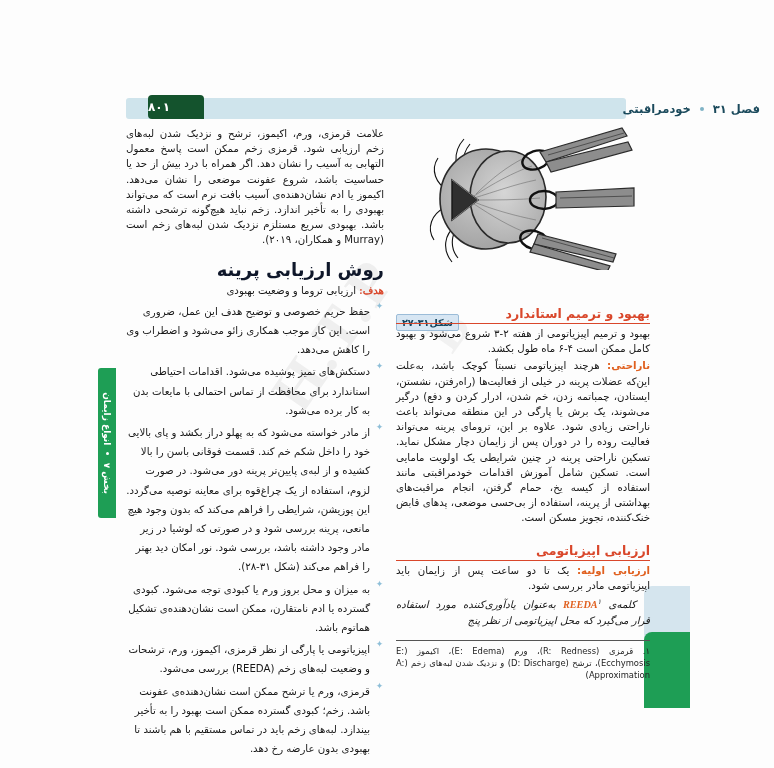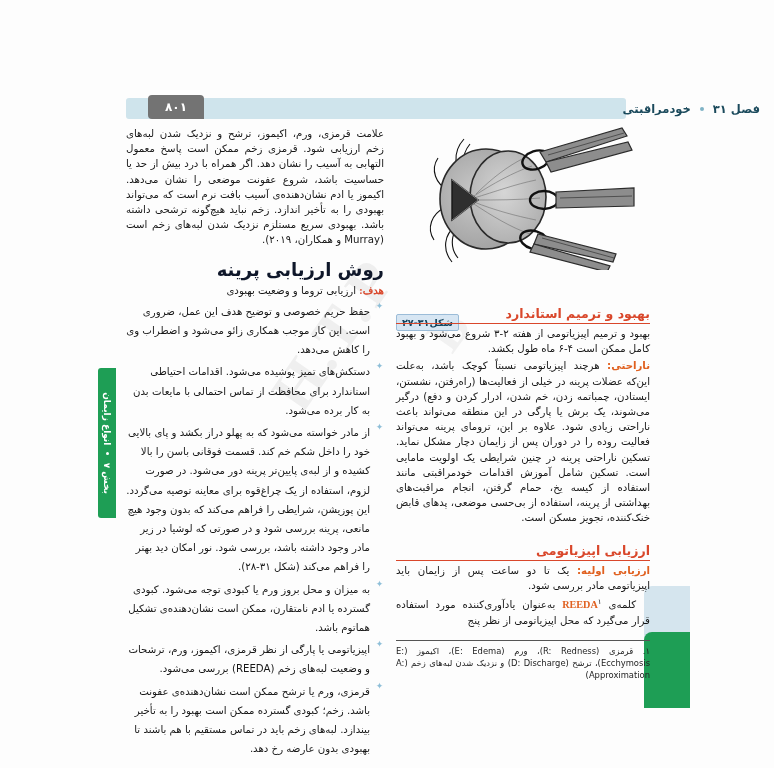--- a/index.html
+++ b/index.html
@@ -60,26 +60,26 @@
     background: #7fb3c6;
     vertical-align: middle;
     margin: 0 5px 2px 5px;
   }
   .page-number-tab {
     position: absolute;
     left: 148px;
     top: 95px;
     width: 56px;
     height: 24px;
-    background: #737373;
+    background: #14532d;
     border-radius: 4px 4px 0 4px;
     color: #ffffff;
     font-size: 12px;
     font-weight: bold;
-    text-align: center;
+    text-align: left;
     line-height: 24px;
     letter-spacing: 1px;
   }
 
   
   .section-tab {
     position: absolute;
     left: 98px;
     top: 368px;
     width: 18px;
@@ -439,21 +439,21 @@
 
     <div class="para-gap-lg"></div>
 
     <h2 class="heading-orange">ارزیابی اپیزیاتومی</h2>
 
     <p class="body-text">
       <span class="lead-orange">ارزیابی اولیه:</span>
       <span>یک تا دو ساعت پس از زایمان باید اپیزیاتومی مادر بررسی شود.</span>
     </p>
 
-    <p class="body-text" style="text-indent:14px;">
+    <p class="body-text" style="text-indent:14px;font-style:italic;">
       <span>کلمه‌ی </span><span style="color:#e0601f;font-weight:bold;font-family:'Liberation Serif',serif;">REEDA</span><sup style="font-size:7px;">۱</sup><span> به‌عنوان یادآوری‌کننده مورد استفاده قرار می‌گیرد که محل اپیزیاتومی از نظر پنج</span>
     </p>
   </div>
 
   <div class="footnote-block">
     <div class="footnote-rule"></div>
     <p class="footnote-text">
       <span>۱.</span>
       <span>قرمزی (R: Redness)، ورم (E: Edema)، اکیموز (E: Ecchymosis)، ترشح (D: Discharge) و نزدیک شدن لبه‌های زخم (A: Approximation)</span>
     </p>

